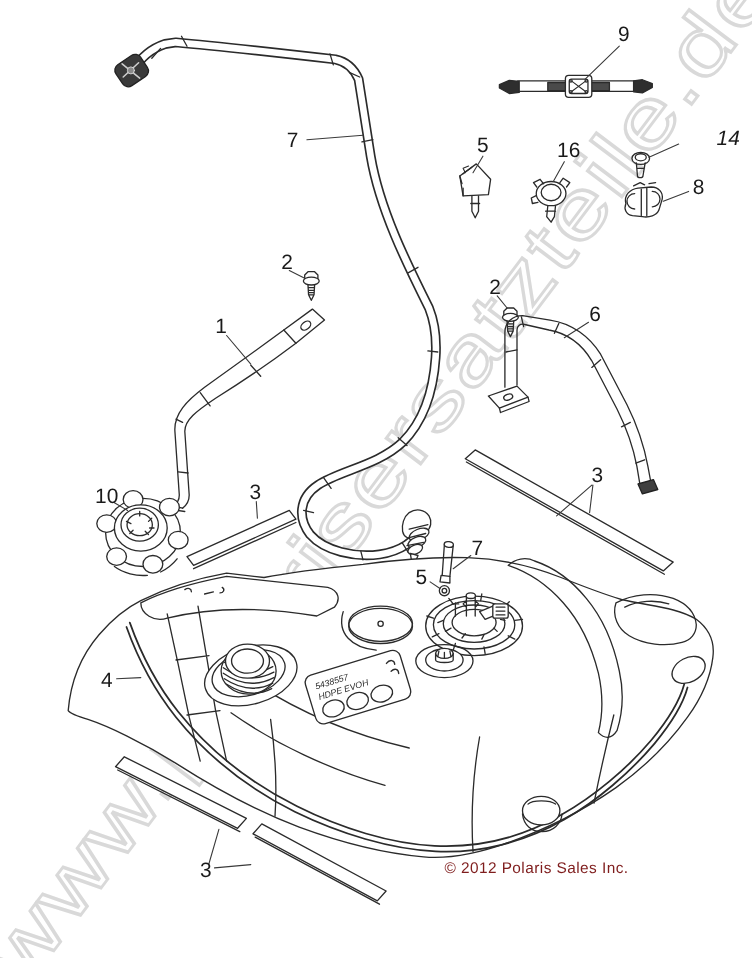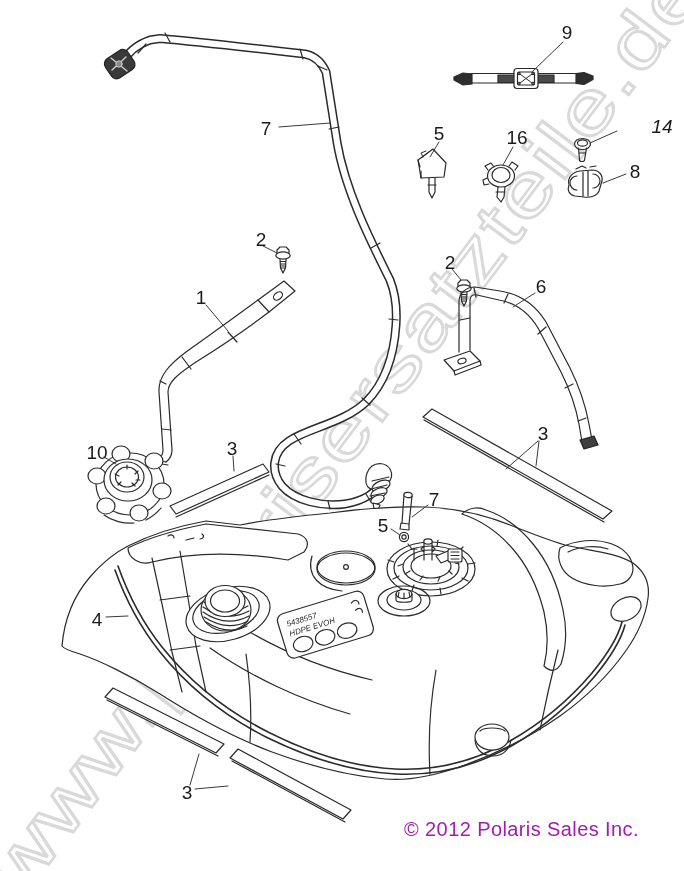--- a/index.html
+++ b/index.html
@@ -7,23 +7,23 @@
     position:relative;width:684px;height:871px;background:#ffffff;overflow:hidden;
     font-family:"Liberation Sans",sans-serif;
   }
   .stage svg{position:absolute;left:0;top:0;}
   .callout{
     position:absolute;transform:translate(-50%,-50%);
     font-family:"Liberation Sans",sans-serif;
     font-size:19px;color:#1a1a1a;line-height:1;white-space:nowrap;
   }
   .copyright{
-    position:absolute;left:404px;top:818px;
+    position:absolute;left:404px;top:781px;
     font-family:"Liberation Sans",sans-serif;
-    font-size:20px;letter-spacing:0.4px;color:#a21caf;white-space:nowrap;
+    font-size:14px;letter-spacing:0.4px;color:#7f1d1d;white-space:nowrap;
   }
 </style>
 </head>
 <body>
 
 <div class="stage">
 
 <svg width="684" height="871" viewBox="0 0 684 871">
 
   <text transform="translate(22,900) rotate(-53)" font-family="Liberation Sans, sans-serif" font-size="74" letter-spacing="2" textLength="1140" lengthAdjust="spacingAndGlyphs" fill="rgba(255,255,255,0.65)" stroke="#d9d9d9" stroke-width="2.6">www.polarisersatzteile.de</text>

